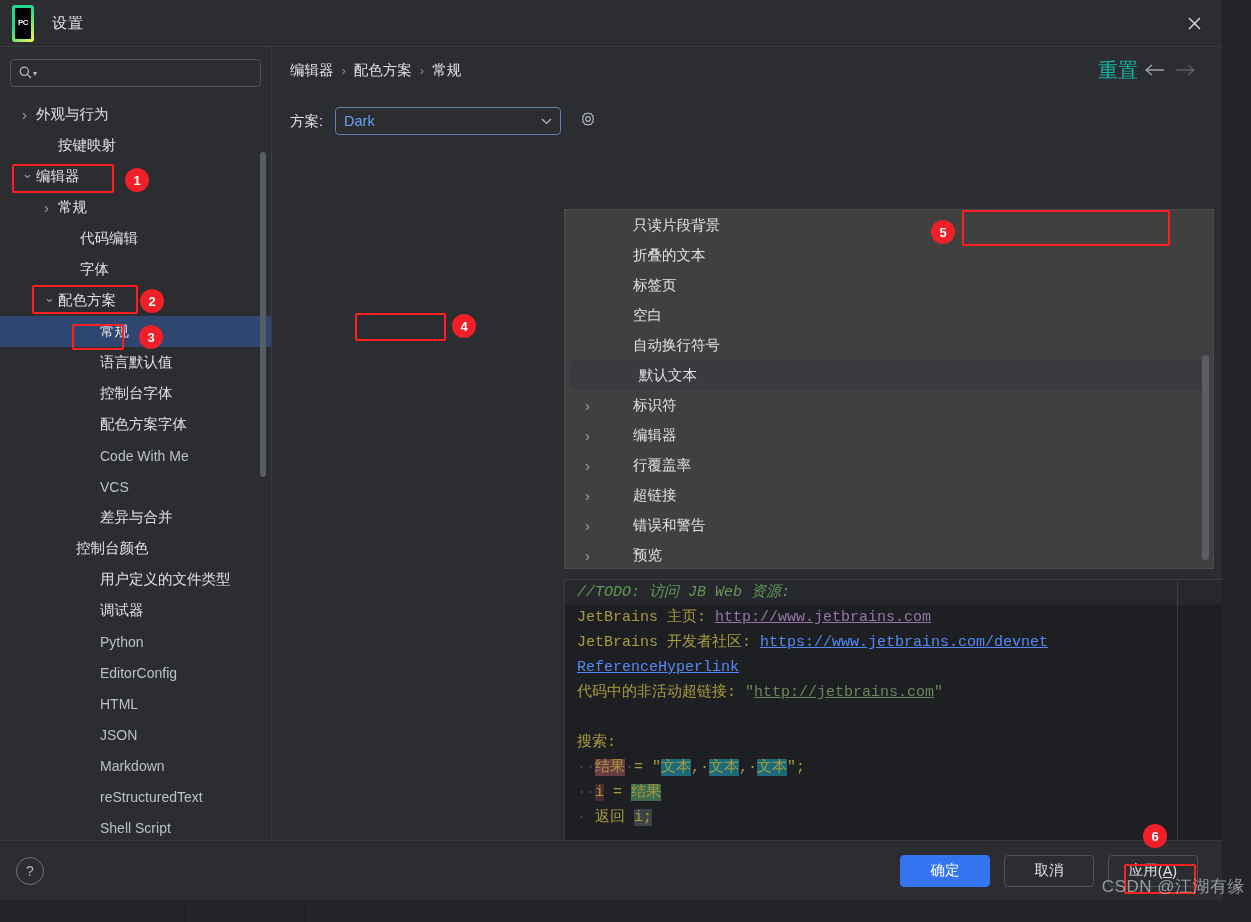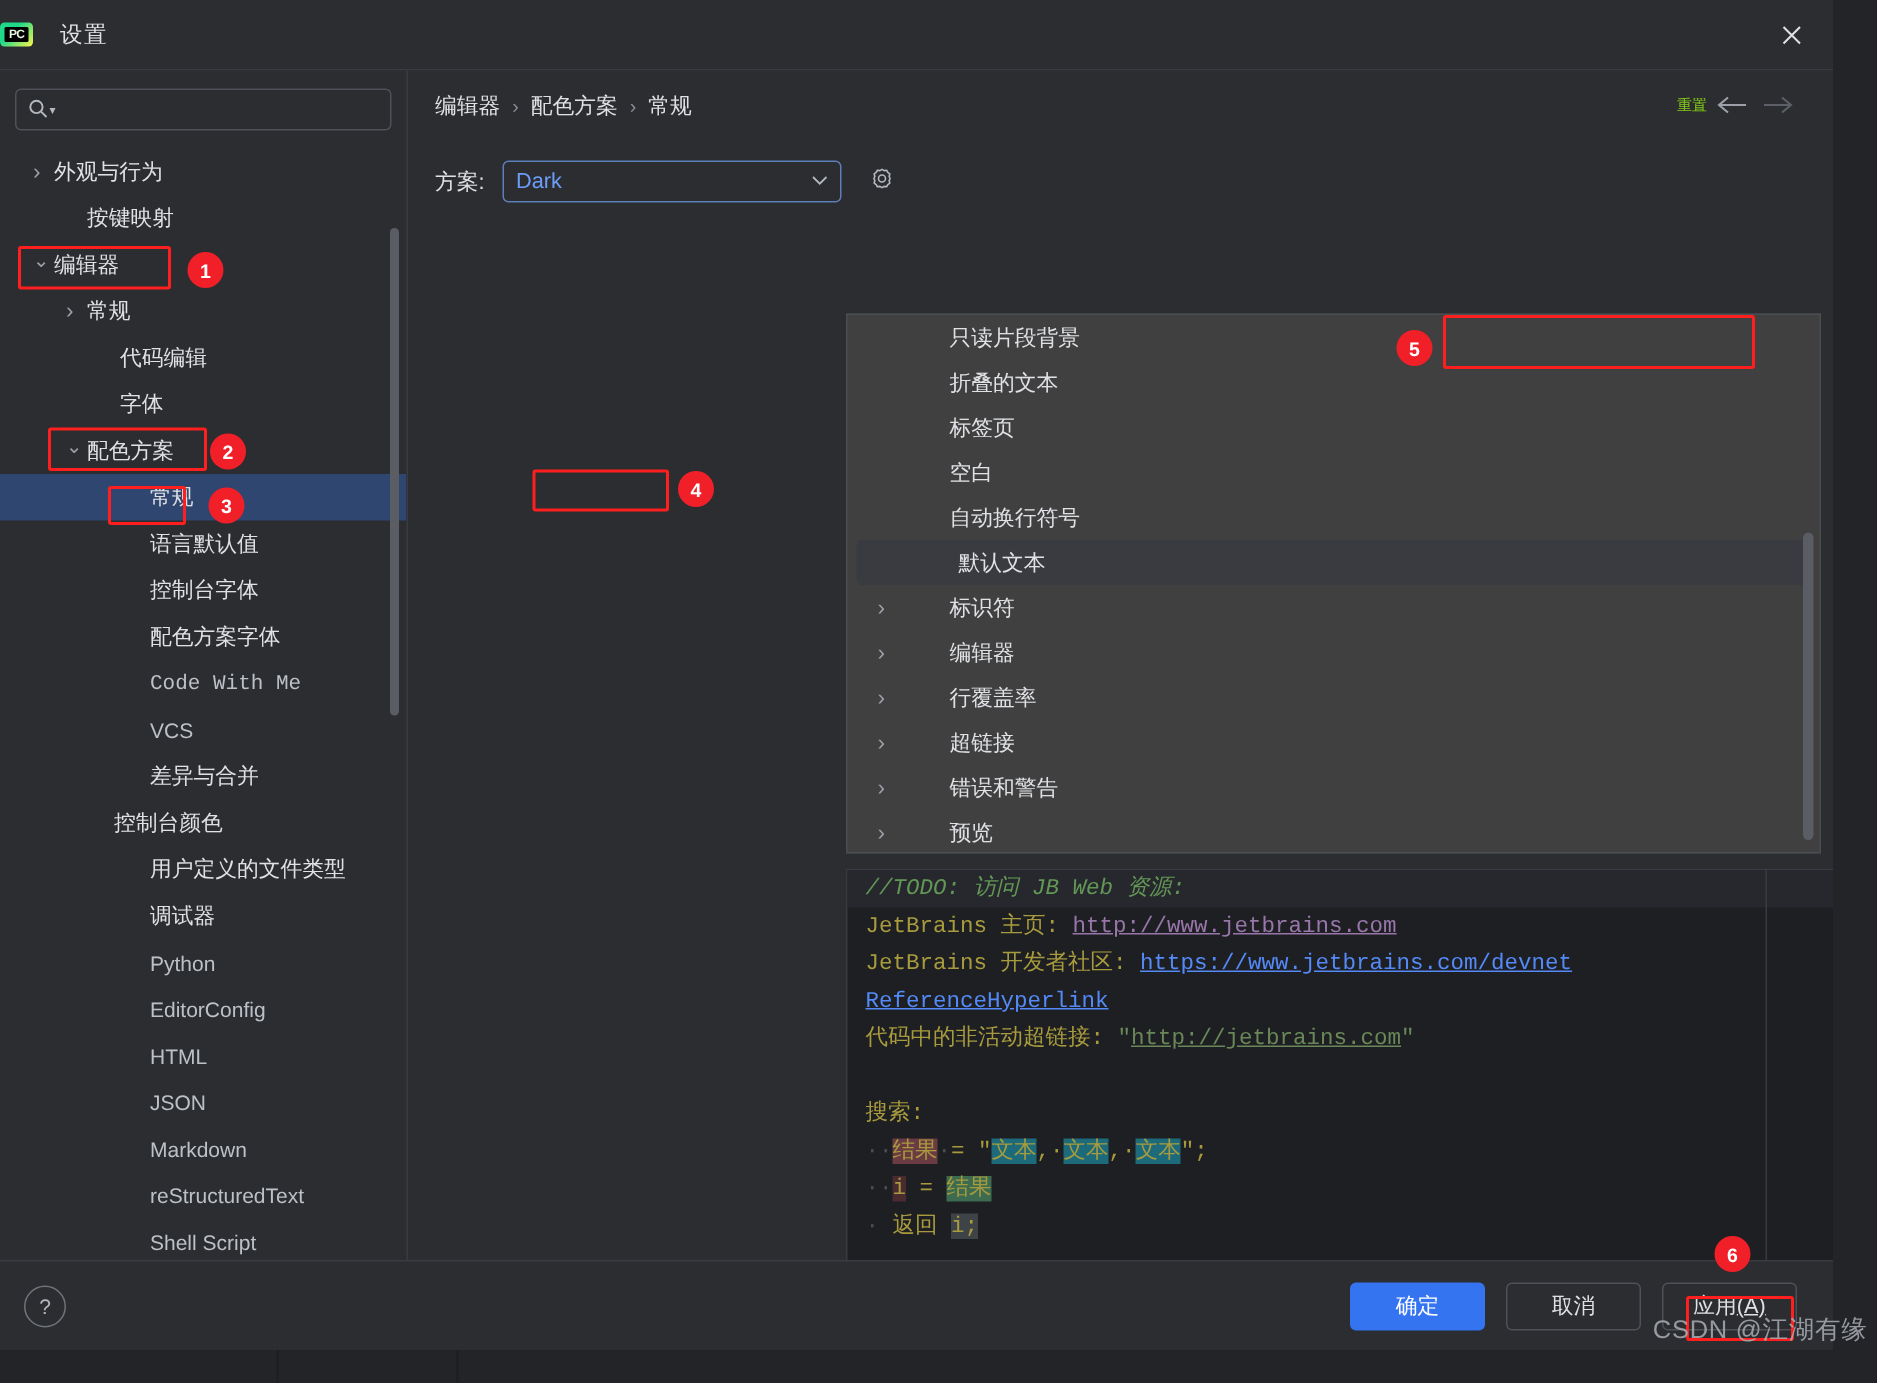--- a/index.html
+++ b/index.html
@@ -15,21 +15,21 @@
   .dialog {
     position: absolute; left: 0; top: 0; width: 1222px; height: 900px;
     background: #2b2d30; display: flex; flex-direction: column;
   }
   .titlebar {
     height: 47px; flex: 0 0 47px; position: relative;
     background: #2b2d30; border-bottom: 1px solid #393b40;
     display: flex; align-items: center;
   }
   .pc-logo {
-    width: 22px; height: 16px; margin-left: 0; border-radius: 3px;
+    width: 22px; height: 37px; margin-left: 12px; border-radius: 3px;
     background: linear-gradient(135deg,#21d789 0%,#21d789 38%,#fcf84a 100%);
     display: flex; align-items: center; justify-content: center;
     position: relative;
   }
   .pc-logo .inner {
     position: absolute; left: 3px; top: 3px; right: 3px; bottom: 3px;
     background: #000; border-radius: 1px;
     font-size: 8px; font-weight: bold; color: #e8f5e0;
     display: flex; align-items: center; justify-content: center;
     letter-spacing: -0.5px; line-height: 1;
@@ -80,21 +80,21 @@
   }
 
   
   .content { flex: 1 1 auto; background: #2b2d30; position: relative; overflow: hidden; }
   .crumbrow {
     height: 46px; display: flex; align-items: center; padding: 0 20px 0 18px;
   }
   .crumb { font-size: 14.5px; color: #dfe1e5; }
   .crumb-sep { color: #8a8d94; font-size: 13px; margin: 0 8px; }
   .spacer { flex: 1; }
-  .reset-link { color: #84cc16; font-size: 10px; text-align: right; }
+  .reset-link { color: #14b8a6; font-size: 20px; text-align: right; }
   .navbtn { width: 32px; height: 28px; display: flex; align-items: center; justify-content: center; }
 
   .schemerow { display: flex; align-items: center; padding: 6px 0 0 18px; height: 50px; }
   .scheme-label { color: #dfe1e5; font-size: 14.5px; margin-right: 12px; }
   .scheme-select {
     width: 226px; height: 28px; border: 1px solid #5d7eb8; border-radius: 4px;
     background: #2b2d30; display: flex; align-items: center; padding: 0 8px;
   }
   .scheme-select .val { color: #6c9ef8; font-size: 14.5px; flex: 1; }
   .scheme-select .chev { color: #b4b8bf; font-size: 10px; }
@@ -228,21 +228,21 @@
             <div class="tree-row">
               <span class="tree-label" style="margin-left: 100px;">语言默认值</span>
             </div>
             <div class="tree-row">
               <span class="tree-label" style="margin-left: 100px;">控制台字体</span>
             </div>
             <div class="tree-row">
               <span class="tree-label" style="margin-left: 100px;">配色方案字体</span>
             </div>
             <div class="tree-row">
-              <span class="tree-label latin" style="margin-left: 100px; font-family: Liberation Mono, monospace;">Code With Me</span>
+              <span class="tree-label latin" style="margin-left: 100px;">Code With Me</span>
             </div>
             <div class="tree-row">
               <span class="tree-label latin" style="margin-left: 100px;">VCS</span>
             </div>
             <div class="tree-row">
               <span class="tree-label" style="margin-left: 100px;">差异与合并</span>
             </div>
             <div class="tree-row">
               <span class="tree-label" style="margin-left: 76px;">控制台颜色</span>
             </div>

